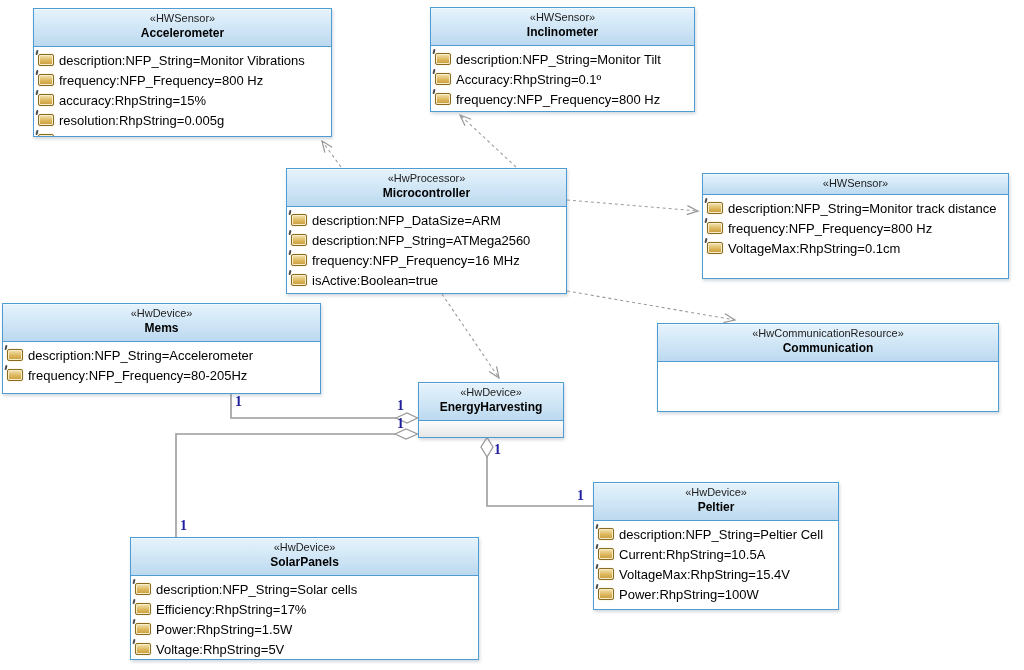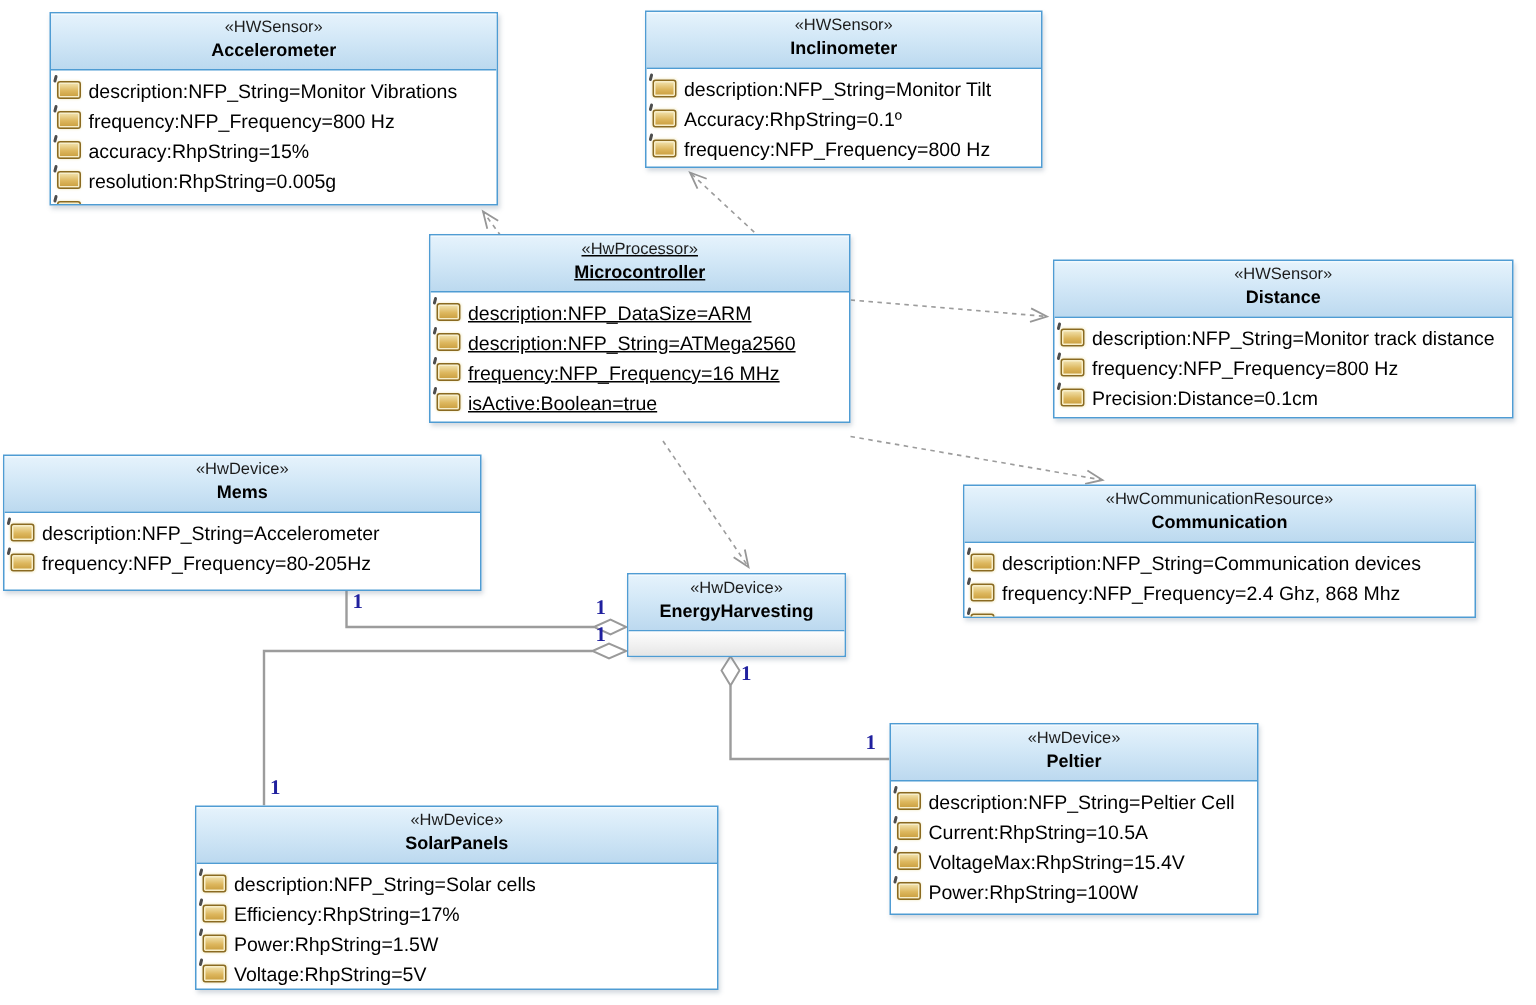--- a/index.html
+++ b/index.html
@@ -126,21 +126,21 @@
         <span class="attr-icon"></span>
         <span class="attr-text">Accuracy:RhpString=0.1º</span>
       </div>
       <div class="attr-row">
         <span class="attr-icon"></span>
         <span class="attr-text">frequency:NFP_Frequency=800 Hz</span>
       </div>
     </div>
   </div>
 
-  <div class="uml-class" style="left:286px;top:156px;width:279px;height:124px;text-decoration:underline;">
+  <div class="uml-class" style="left:286px;top:168px;width:279px;height:124px;">
     <div class="uml-header">
       <div class="stereotype">«HwProcessor»</div>
       <div class="class-name">Microcontroller</div>
     </div>
     <div class="uml-body">
       <div class="attr-row">
         <span class="attr-icon"></span>
         <span class="attr-text">description:NFP_DataSize=ARM</span>
       </div>
       <div class="attr-row">
@@ -154,34 +154,33 @@
       <div class="attr-row">
         <span class="attr-icon"></span>
         <span class="attr-text">isActive:Boolean=true</span>
       </div>
     </div>
   </div>
 
   <div class="uml-class" style="left:702px;top:173px;width:305px;height:104px;">
     <div class="uml-header">
       <div class="stereotype">«HWSensor»</div>
-      <div class="class-name">Distance</div>
     </div>
     <div class="uml-body">
       <div class="attr-row">
         <span class="attr-icon"></span>
         <span class="attr-text">description:NFP_String=Monitor track distance</span>
       </div>
       <div class="attr-row">
         <span class="attr-icon"></span>
         <span class="attr-text">frequency:NFP_Frequency=800 Hz</span>
       </div>
       <div class="attr-row">
         <span class="attr-icon"></span>
-        <span class="attr-text">Precision:Distance=0.1cm</span>
+        <span class="attr-text">VoltageMax:RhpString=0.1cm</span>
       </div>
     </div>
   </div>
 
   <div class="uml-class" style="left:2px;top:303px;width:317px;height:89px;">
     <div class="uml-header">
       <div class="stereotype">«HwDevice»</div>
       <div class="class-name">Mems</div>
     </div>
     <div class="uml-body">
@@ -189,38 +188,25 @@
         <span class="attr-icon"></span>
         <span class="attr-text">description:NFP_String=Accelerometer</span>
       </div>
       <div class="attr-row">
         <span class="attr-icon"></span>
         <span class="attr-text">frequency:NFP_Frequency=80-205Hz</span>
       </div>
     </div>
   </div>
 
-  <div class="uml-class" style="left:642px;top:323px;width:340px;height:87px;">
+  <div class="uml-class" style="left:657px;top:323px;width:340px;height:87px;">
     <div class="uml-header">
       <div class="stereotype">«HwCommunicationResource»</div>
       <div class="class-name">Communication</div>
     </div>
-    <div class="uml-body">
-      <div class="attr-row">
-        <span class="attr-icon"></span>
-        <span class="attr-text">description:NFP_String=Communication devices</span>
-      </div>
-      <div class="attr-row">
-        <span class="attr-icon"></span>
-        <span class="attr-text">frequency:NFP_Frequency=2.4 Ghz, 868 Mhz</span>
-      </div>
-      <div class="attr-row">
-        <span class="attr-icon"></span>
-      </div>
-    </div>
   </div>
 
   <div class="uml-class" style="left:418px;top:382px;width:144px;height:54px;">
     <div class="uml-header">
       <div class="stereotype">«HwDevice»</div>
       <div class="class-name">EnergyHarvesting</div>
     </div>
     <div class="uml-body empty-compartment"></div>
   </div>
 

